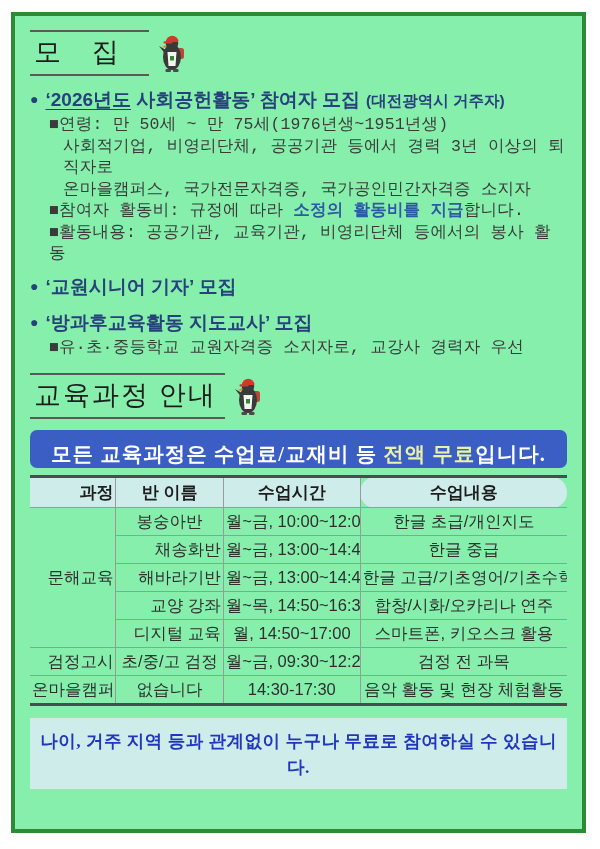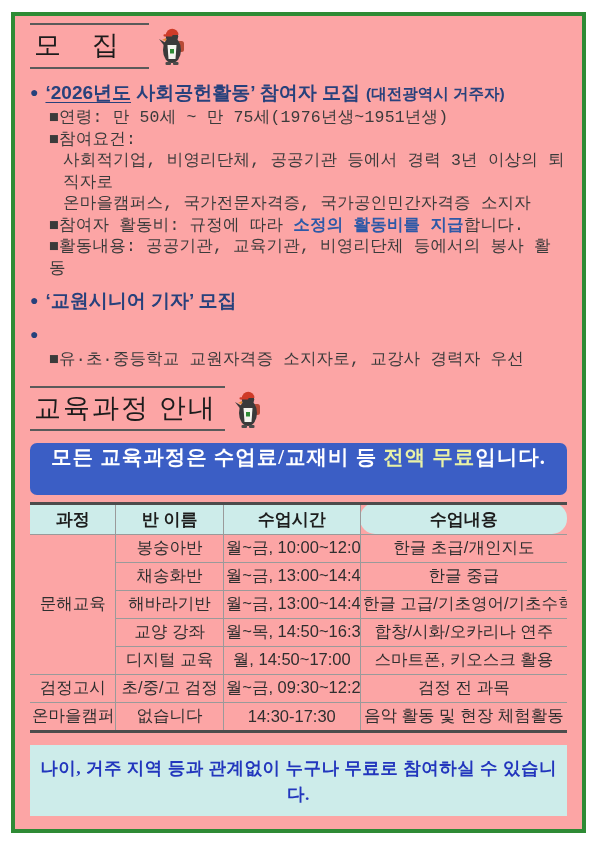--- a/index.html
+++ b/index.html
@@ -4,21 +4,21 @@
 <style>
   html,body{margin:0;padding:0;}
   body{
     width:600px;height:849px;position:relative;background:#ffffff;
     font-family:"Liberation Sans",sans-serif;color:#3b3b3b;
     -webkit-font-smoothing:antialiased;overflow:hidden;
   }
   .frame{
     position:absolute;left:11px;top:12px;right:14px;bottom:16px;
     border:4px solid #2e8b35;box-sizing:border-box;
-    padding:6px 15px 10px 15px;background:#fca5a5;
+    padding:13px 15px 10px 15px;background:#86efac;
   }
   
   .sec-head{display:flex;align-items:center;gap:10px;}
   .sec-title{
     display:inline-block;font-family:"Liberation Serif",serif;
     font-size:27px;color:#1c1c1c;letter-spacing:12px;
     border-top:2px solid #5a5a5a;border-bottom:2px solid #5a5a5a;
     padding:4px 18px 4px 4px;line-height:1.25;white-space:nowrap;
   }
   .sec-title.small{letter-spacing:2px;padding-right:8px;}
@@ -38,38 +38,38 @@
   .l2{padding-left:33px;}
   .hl{color:#2d59a7;font-weight:bold;}
   .para{
     font-size:16.5px;line-height:21.5px;color:#3b3b3b;
     padding-left:33px;text-indent:-14px;text-align:justify;letter-spacing:0.2px;
   }
   
   .courses{margin-top:14px;}
   .banner{
     margin-top:10px;background:#3b5ec5;border-radius:7px;
-    height:52px;display:flex;align-items:flex-start;justify-content:center;
+    height:38px;display:flex;align-items:flex-end;justify-content:center;
     font-family:"Liberation Serif",serif;font-weight:bold;font-size:20.5px;
     color:#ffffff;letter-spacing:1px;
   }
   .banner .free{color:#e9f2a6;margin:0 0 0 6px;}
   table{
     width:100%;border-collapse:collapse;margin-top:7px;table-layout:fixed;
     font-size:16.5px;color:#2f2f2f;
   }
   th,td{
     border:1px solid #9a9a9a;text-align:center;vertical-align:middle;
     height:27px;padding:0 2px;overflow:hidden;white-space:nowrap;
   }
   th{
     background:#cdecea;font-weight:bold;font-size:17px;color:#1d1d1d;
     border-top:3px solid #4c4c4c;height:29px;
   }
-  tr td:first-child, tr th:first-child{border-left:none;}
+  tr td:first-child, tr th:first-child{border-left:none;text-align:right;}
   tr td:last-child, tr th:last-child{border-right:none;border-radius:15px;}
   tr.last td{border-bottom:3px solid #4c4c4c;}
   col.c1{width:16%;} col.c2{width:20%;} col.c3{width:25.5%;} col.c4{width:38.5%;}
   .contact-box{
     margin-top:12px;background:#cdecea;text-align:center;
     padding:10px 4px 9px 4px;font-family:"Liberation Serif",serif;
   }
   .contact-box .n1{
     color:#2236bd;font-weight:bold;font-size:17.5px;line-height:26px;letter-spacing:0.5px;
   }
@@ -99,37 +99,37 @@
   </div>
 
   <div class="bullets">
 
     <div class="b-sec">
       <div class="b-head">
         <span class="b-dot">●</span>
         <span><span class="u">‘2026년도</span><span> 사회공헌활동’ 참여자 모집</span><span class="b-note">(대전광역시 거주자)</span></span>
       </div>
       <div class="line l1">■연령: 만 50세 ~ 만 75세(1976년생~1951년생)</div>
-      <div class="line l1">■참여요건:</div>
       <div class="line l2">사회적기업, 비영리단체, 공공기관 등에서 경력 3년 이상의 퇴직자로</div>
       <div class="line l2">온마을캠퍼스, 국가전문자격증, 국가공인민간자격증 소지자</div>
       <div class="line l1"><span>■참여자 활동비: 규정에 따라 </span><span class="hl">소정의 활동비를 지급</span><span>합니다.</span></div>
       <div class="line l1">■활동내용: 공공기관, 교육기관, 비영리단체 등에서의 봉사 활동</div>
     </div>
 
     <div class="b-sec">
       <div class="b-head">
         <span class="b-dot">●</span>
         <span>‘교원시니어 기자’ 모집</span>
       </div>
     </div>
 
     <div class="b-sec">
       <div class="b-head">
         <span class="b-dot">●</span>
+        <span>‘방과후교육활동 지도교사’ 모집</span>
       </div>
       <div class="line l1">■유·초·중등학교 교원자격증 소지자로, 교강사 경력자 우선</div>
     </div>
   </div>
 
   <div class="courses">
     <div class="sec-head">
       <span class="sec-title small">교육과정 안내</span>
       <span class="mascot">
         <svg width="27" height="38" viewBox="0 0 27 38">

